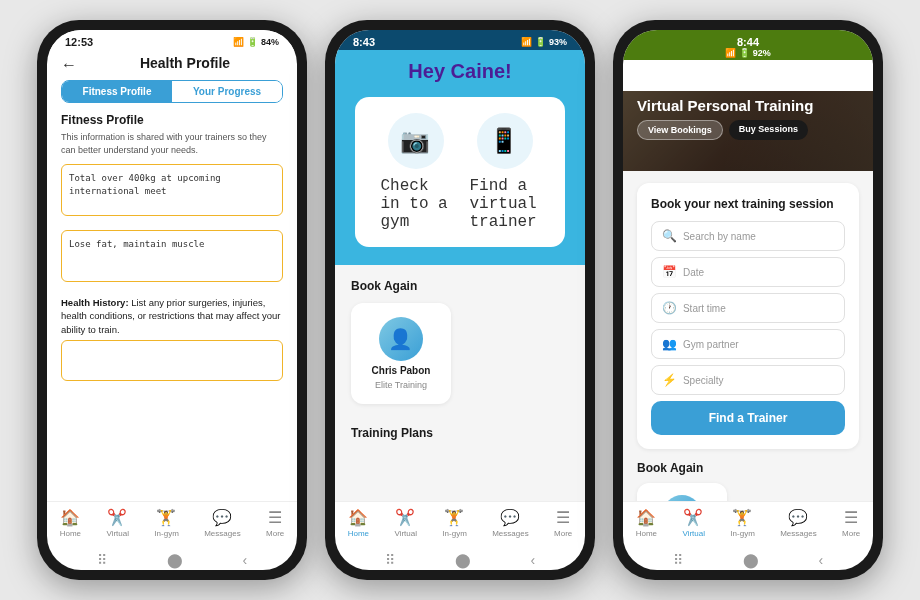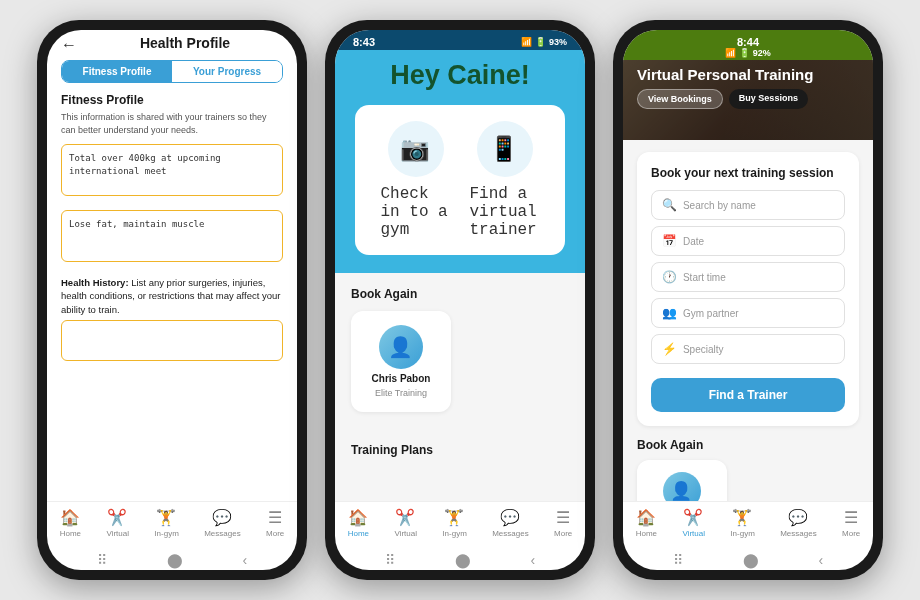--- a/index.html
+++ b/index.html
@@ -151,23 +151,23 @@
       resize: none;
       outline: none;
       margin-bottom: 10px;
     }
     .p2-hero {
       background: #3ab5e0;
       padding: 10px 16px 18px;
       flex-shrink: 0;
     }
     .p2-hero-title {
-      font-size: 27px;
+      font-size: 20px;
       font-weight: 700;
-      color: #14532d;
+      color: #4c1d95;
       text-align: center;
       margin-bottom: 14px;
     }
     .p2-card {
       background: #fff;
       border-radius: 14px;
       padding: 16px;
       display: flex;
       justify-content: space-around;
       margin: 0 4px;
@@ -232,20 +232,21 @@
       overflow: hidden;
     }
     .p2-trainer-name { font-size: 10px; font-weight: 700; color: #1a1a1a; }
     .p2-trainer-sub { font-size: 9px; color: #888; }
     .p3-hero {
       background: #0f172a;
       position: relative;
       flex-shrink: 0;
       height: 80px;
       overflow: hidden;
+      margin-top: 31px;
     }
     .p3-hero-overlay {
       position: absolute;
       inset: 0;
       background: rgba(0,0,0,0.45);
       display: flex;
       flex-direction: column;
       padding: 6px 14px 8px;
     }
     .p3-hero-title {
@@ -306,21 +307,20 @@
       width: 100%;
       background: #3a9fd6;
       color: #fff;
       border: none;
       border-radius: 10px;
       padding: 10px;
       font-size: 12px;
       font-weight: 700;
       cursor: pointer;
       text-align: center;
-      margin-top: 8px;
     }
 
     .p3-section-label {
       font-size: 12px;
       font-weight: 700;
       color: #1a1a1a;
       margin-bottom: 8px;
     }
     .p3-trainer-mini {
       background: #fff;
@@ -358,20 +358,24 @@
       width: 60%;
       opacity: 0.4;
       background: linear-gradient(90deg, transparent, #9b8060);
     }
   </style>
 </head>
 <body>
 
 <div class="phone">
   <div class="phone-screen p1">
+    <div class="status-bar">
+      <span class="time">12:53</span>
+      <span class="icons">📶 🔋 84%</span>
+    </div>
 
     <div class="p1-header">
       <span class="back-arrow">←</span>
       <span class="title">Health Profile</span>
     </div>
 
     <div class="p1-tabs">
       <div class="p1-tab active">Fitness Profile</div>
       <div class="p1-tab inactive">Your Progress</div>
     </div>
@@ -441,21 +445,21 @@
       </div>
     </div>
 
     <div class="p2-content">
       <div class="p2-section-label">Book Again</div>
       <div class="p2-trainer-card">
         <div class="p2-avatar">👤</div>
         <div class="p2-trainer-name">Chris Pabon</div>
         <div class="p2-trainer-sub">Elite Training</div>
       </div>
-      <div class="p2-section-label" style="margin-top:31px;">Training Plans</div>
+      <div class="p2-section-label" style="margin-top:22px;">Training Plans</div>
     </div>
 
     <div class="bottom-nav">
       <div class="nav-item active">
           <span class="nav-icon">🏠</span>
           <span>Home</span>
         </div>
       <div class="nav-item">
           <span class="nav-icon">✂️</span>
           <span>Virtual</span>

